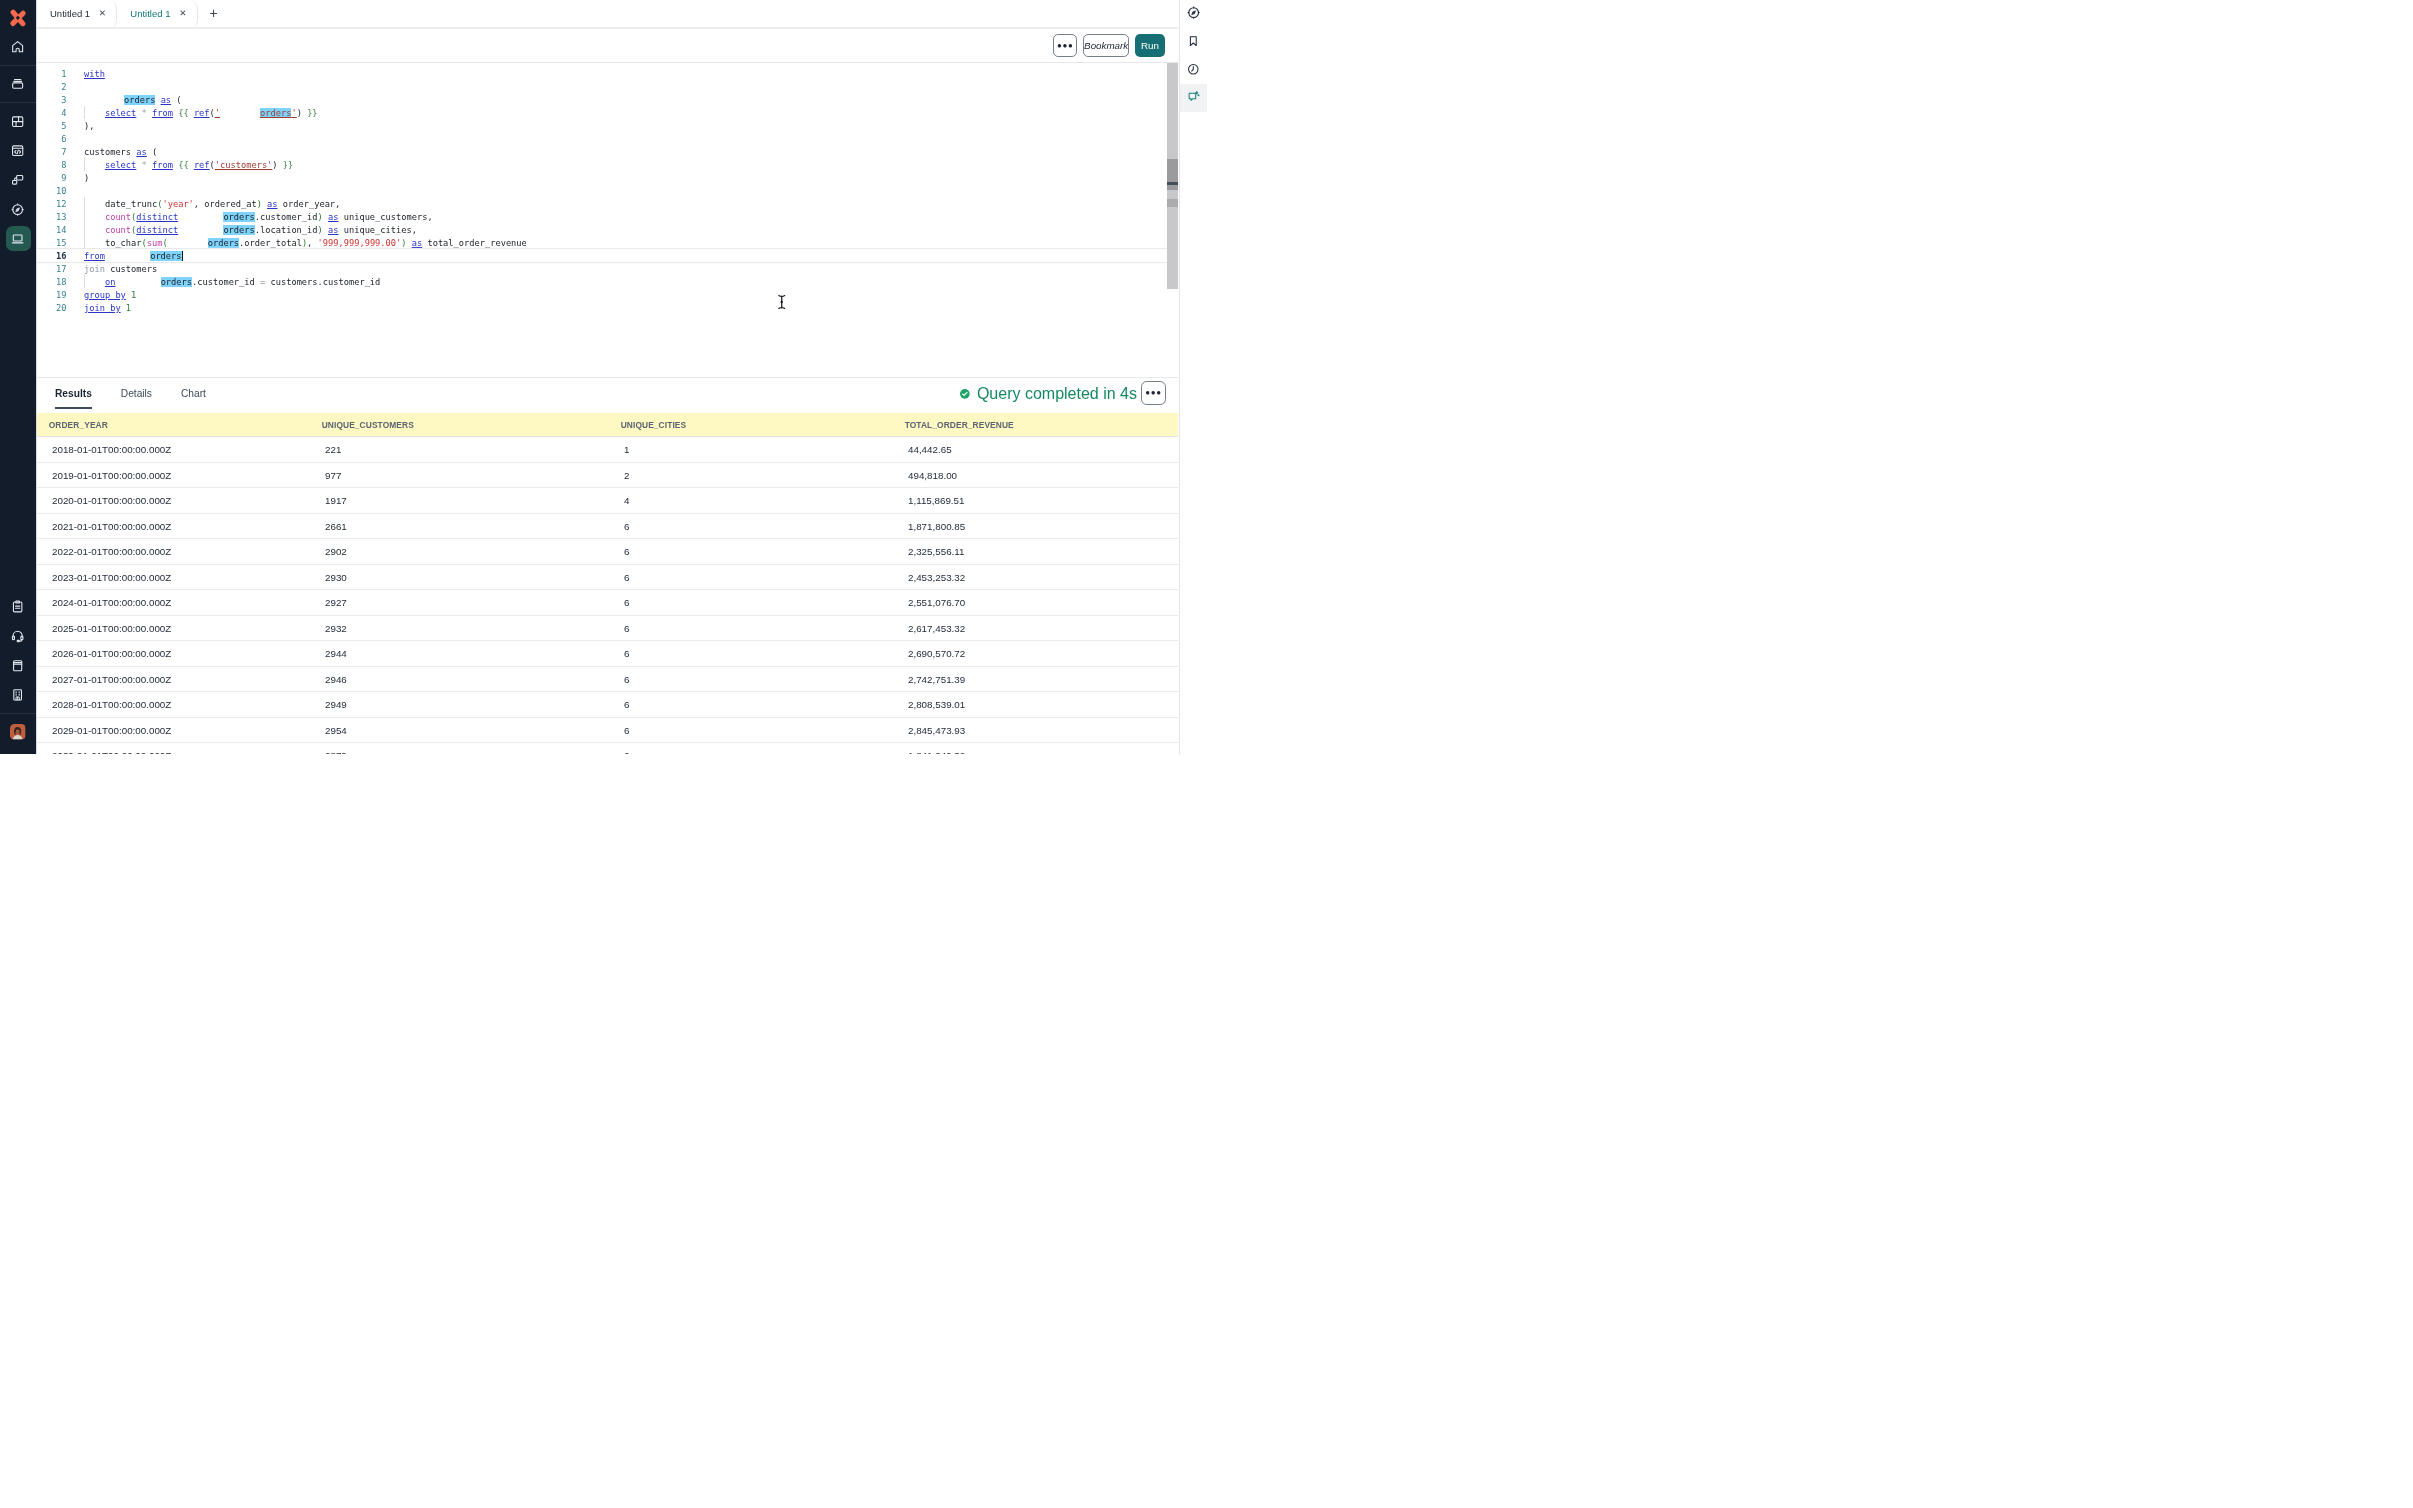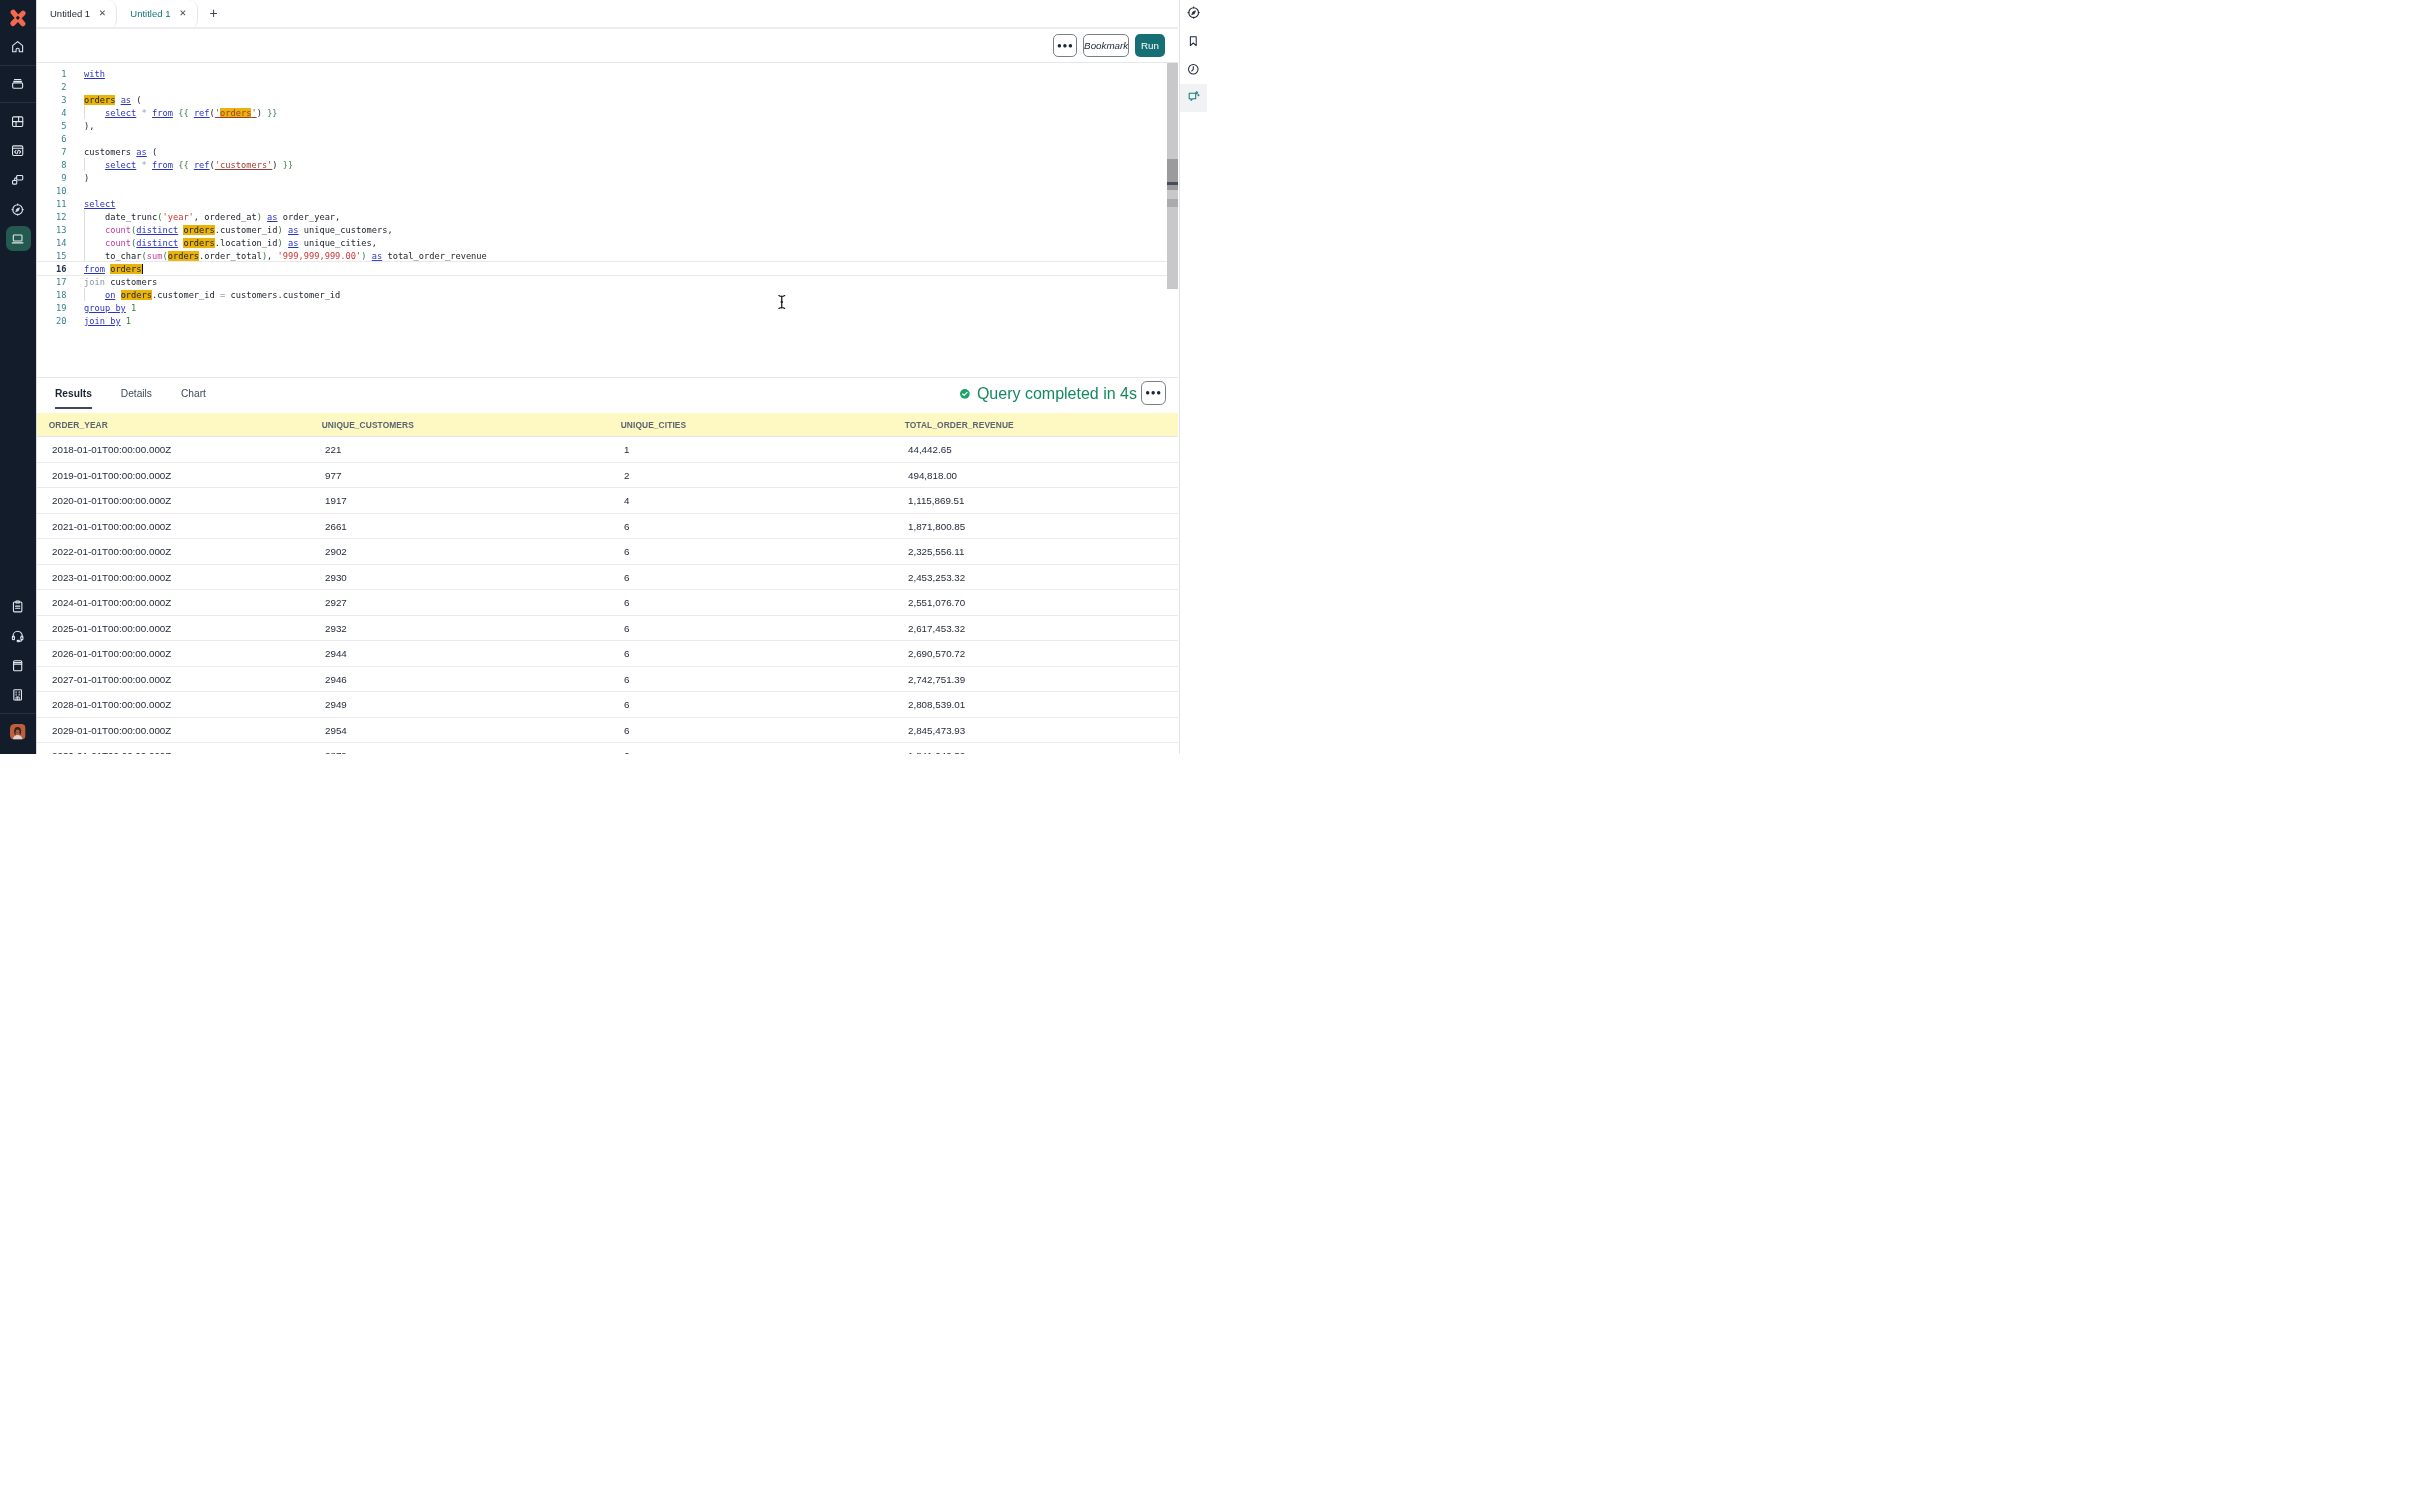--- a/index.html
+++ b/index.html
@@ -58,21 +58,21 @@
   .tok.kw{color:#2a35c8;text-decoration:underline;}
   .tok.joink{color:#8b95a3;}
   .tok.agg{color:#c33fa5;}
   .tok.str{color:#d03431;}
   .tok.refs{color:#9e3b33;text-decoration:underline;}
   .tok.jinja{color:#3c8044;}
   .tok.paren{color:#2e7d32;}
   .tok.num{color:#2d7d33;}
   .tok.gray{color:#97a0ab;}
   .tok.plain{color:#21262e;}
-  .tok.hl{background:#eab308;}
+  .tok.hl{background:#7dd3fc;margin-left:40px;}
   .tok.caret{display:inline-block;width:0;border-right:1.2px solid #101418;height:10.2px;vertical-align:-2.2px;}
   .guide{position:absolute;left:0;top:-1.5px;bottom:-1.5px;width:0.7px;background:#dcdcde;}
 
   
   .scrollbar{position:absolute;right:0;top:63px;width:11px;height:226px;background:#c8c8ca;}
   .sb-thumb{position:absolute;left:0;width:11px;top:96px;height:31px;background:#9b9b9e;}
   .sb-cursorline{position:absolute;left:0;width:11px;top:119px;height:2.6px;background:#454d59;}
   .sb-mark{position:absolute;left:0;width:11px;top:136px;height:8px;background:#ababae;}
 
   
@@ -281,24 +281,20 @@
         </div>
         <div class="line">
           <div class="gutter">9</div>
           <div class="code"><span class="tok plain">)</span></div>
         </div>
         <div class="line">
           <div class="gutter">10</div>
           <div class="code"></div>
         </div>
         <div class="line">
-          <div class="gutter">11</div>
-          <div class="code"><span class="tok kw">select</span></div>
-        </div>
-        <div class="line">
           <div class="gutter">12</div>
           <div class="code"><span class="guide"></span><span class="tok">    </span><span class="tok plain">date_trunc</span><span class="tok paren">(</span><span class="tok str">'year'</span><span class="tok plain">, ordered_at</span><span class="tok paren">)</span><span class="tok"> </span><span class="tok kw">as</span><span class="tok plain"> order_year,</span></div>
         </div>
         <div class="line">
           <div class="gutter">13</div>
           <div class="code"><span class="guide"></span><span class="tok">    </span><span class="tok agg">count</span><span class="tok paren">(</span><span class="tok kw">distinct</span><span class="tok"> </span><span class="tok plain hl">orders</span><span class="tok plain">.customer_id</span><span class="tok paren">)</span><span class="tok"> </span><span class="tok kw">as</span><span class="tok plain"> unique_customers,</span></div>
         </div>
         <div class="line">
           <div class="gutter">14</div>
           <div class="code"><span class="guide"></span><span class="tok">    </span><span class="tok agg">count</span><span class="tok paren">(</span><span class="tok kw">distinct</span><span class="tok"> </span><span class="tok plain hl">orders</span><span class="tok plain">.location_id</span><span class="tok paren">)</span><span class="tok"> </span><span class="tok kw">as</span><span class="tok plain"> unique_cities,</span></div>

